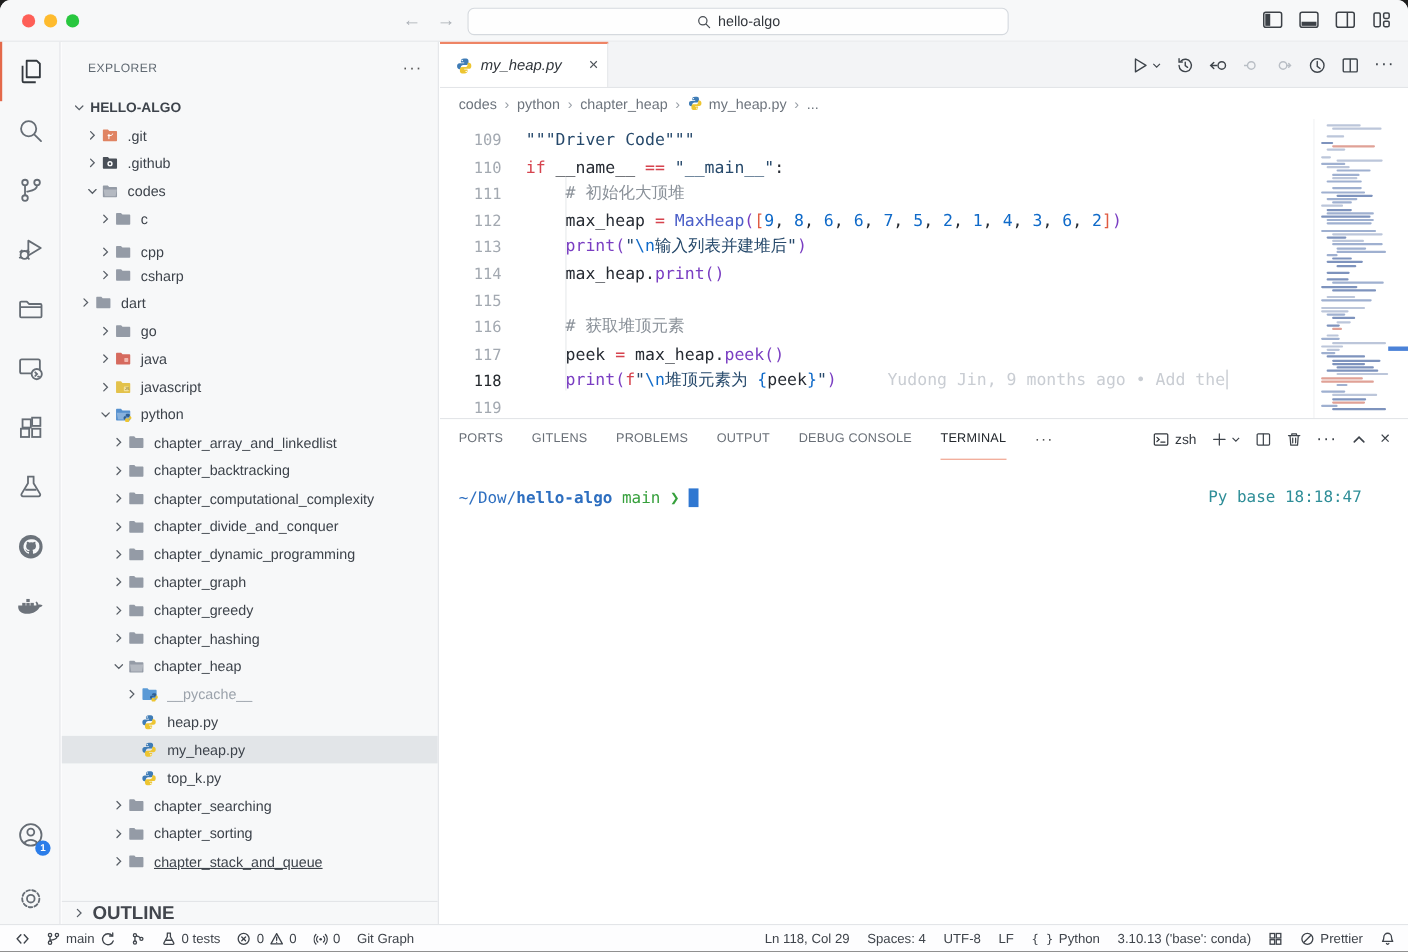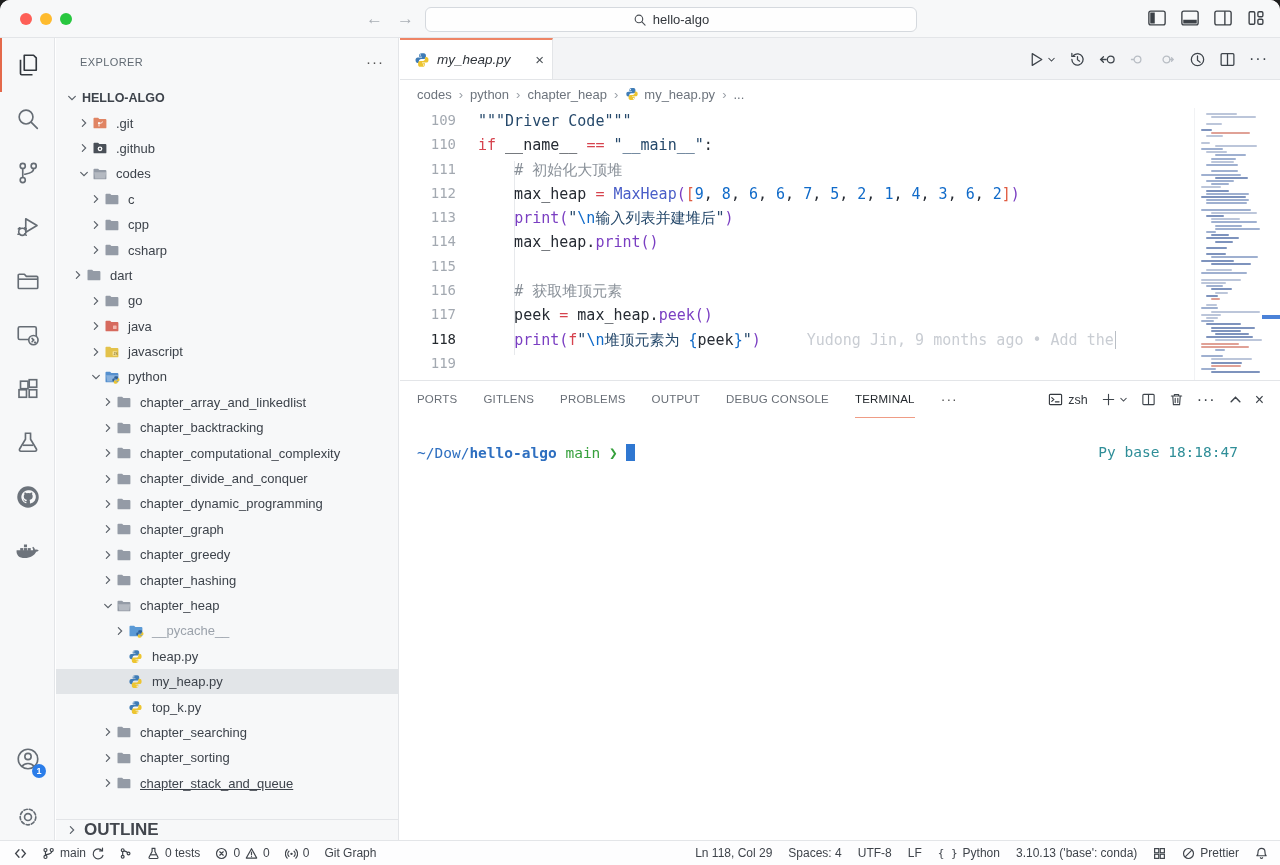--- a/index.html
+++ b/index.html
@@ -45,21 +45,21 @@
   .tabstrip{height:42px;background:#f3f4f6;border-bottom:1px solid #e3e5e8;display:flex;align-items:stretch;position:relative;}
   .tab{width:153px;background:#fff;border-top:2.5px solid #ee8465;border-right:1px solid #e3e5e8;
     display:flex;align-items:center;gap:7px;padding:0 8px 0 14px;font-size:13.5px;font-style:italic;color:#2f343a;}
   .tab-close{margin-left:auto;color:#4d5359;font-size:15px;font-style:normal;}
   .ed-actions{position:absolute;right:12px;top:0;height:42px;display:flex;align-items:center;gap:13px;color:#3e444b;}
   .ed-actions .dim{color:#b9bec5;}
   .breadcrumbs{height:28px;display:flex;align-items:center;gap:7px;padding-left:17px;font-size:13px;color:#6d747d;background:#fff;}
   .bc-sep{color:#9aa0a8;font-size:13px;}
   .codearea{flex:1;position:relative;overflow:hidden;background:#fff;}
   .codelines{position:absolute;top:4px;left:0;right:86px;font-family:"DejaVu Sans Mono","Liberation Mono",monospace;font-size:15px;}
-  .cl{height:24.3px;display:flex;align-items:flex-start;}
+  .cl{height:24.3px;display:flex;align-items:flex-end;}
   .gut{width:56px;flex:none;text-align:right;color:#a3a9b1;font-size:14px;}
   .ctext{margin-left:22px;white-space:pre;}
   .cl.active .gut{color:#24292e;}
   .tk-kw{color:#d6434e}.tk-str{color:#26496b}.tk-txt{color:#262b33}.tk-fn{color:#7a3ec2}
   .tk-pn{color:#7a3ec2}.tk-cls{color:#4a5ec8}.tk-num{color:#0f6ac9}.tk-esc{color:#0f6ac9}
   .tk-cmt{color:#8a9199}.tk-brk{color:#e05b41}.tk-brc{color:#0f6ac9}
   .blame{color:#c9cdd3;padding-left:46px;white-space:pre;}
   .blame-bar{display:inline-block;width:1px;height:18px;background:#b9bec5;vertical-align:text-bottom;margin-left:1px;}
   .indent-guide{position:absolute;left:114px;top:53px;width:1px;height:194px;background:#e7e9ec;}
   .minimap{position:absolute;top:0;right:0;width:86px;bottom:0;background:#fff;border-left:1px solid #f1f2f4;padding:5px 18px 0 6px;}
@@ -289,21 +289,21 @@
               <path d="M4 2l4 4-4 4"></path>
             </svg>
           </span>
           <span class="ticon">
             <svg width="16" height="16" viewBox="0 0 16 16">
               <path fill="#949ba6" d="M1.5 3.6c0-.5.4-.9.9-.9h3.3c.25 0 .5.1.65.3l1 1.1h6.15c.5 0 .9.4.9.9v7.4c0 .5-.4.9-.9.9H2.4c-.5 0-.9-.4-.9-.9z"></path>
             </svg>
           </span>
           <span class="tlabel">c</span>
         </div>
-        <div class="trow" style="padding-left: 32px;">
+        <div class="trow" style="padding-left: 32px; align-items: flex-end;">
           <span class="chev">
             <svg width="10" height="10" viewBox="0 0 12 12" fill="none" stroke="currentColor" stroke-width="1.4" stroke-linecap="round">
               <path d="M4 2l4 4-4 4"></path>
             </svg>
           </span>
           <span class="ticon">
             <svg width="16" height="16" viewBox="0 0 16 16">
               <path fill="#949ba6" d="M1.5 3.6c0-.5.4-.9.9-.9h3.3c.25 0 .5.1.65.3l1 1.1h6.15c.5 0 .9.4.9.9v7.4c0 .5-.4.9-.9.9H2.4c-.5 0-.9-.4-.9-.9z"></path>
             </svg>
           </span>

